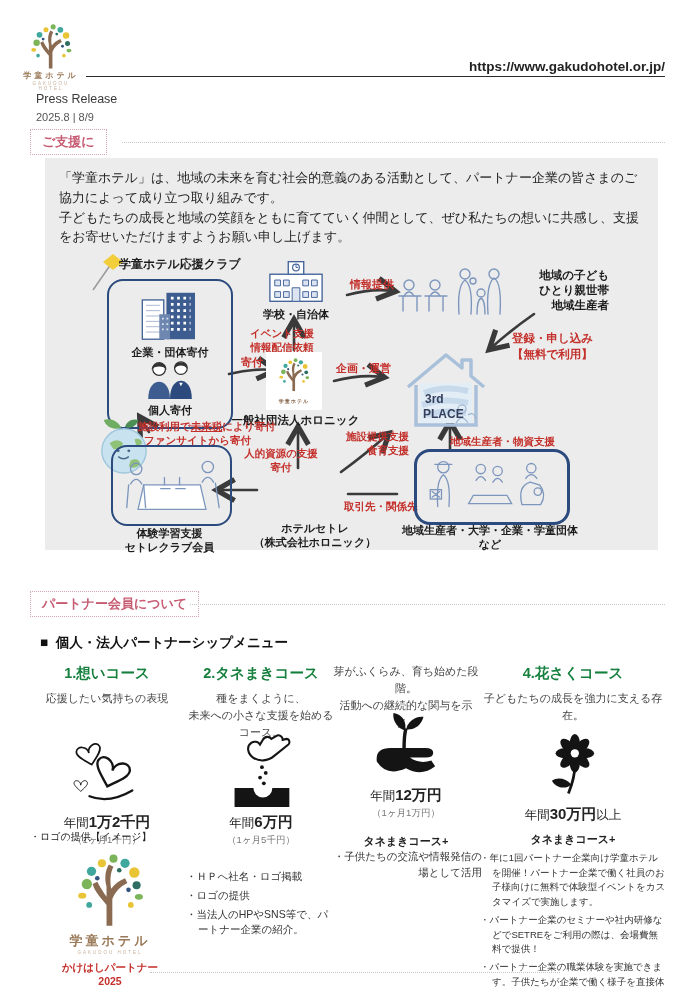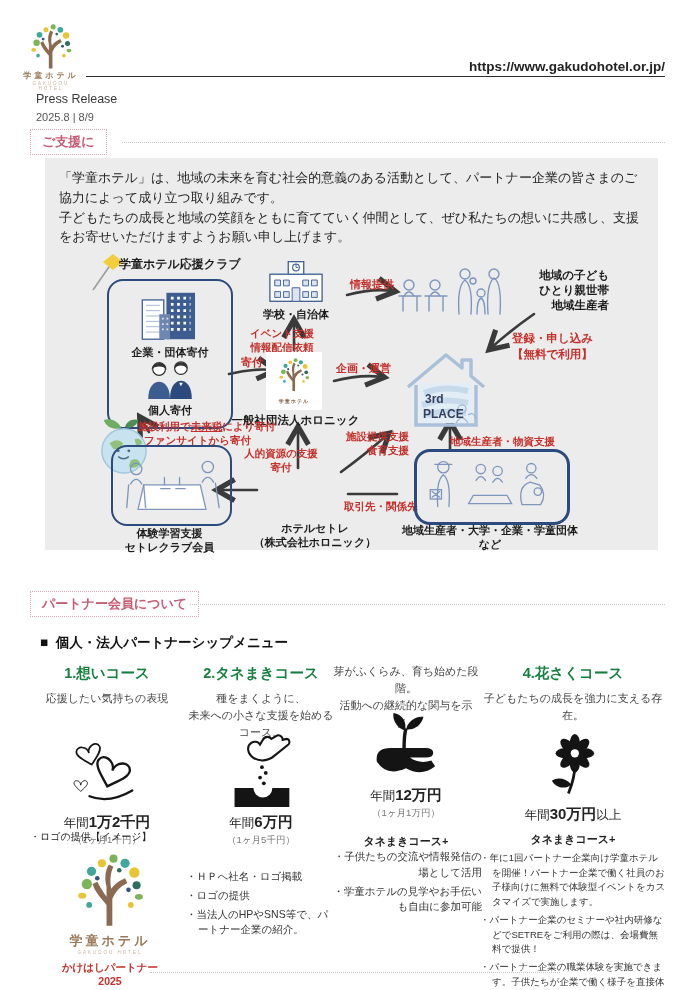--- a/index.html
+++ b/index.html
@@ -379,21 +379,20 @@
     <div class="c-icon">
         <svg width="70" height="74">
           <use href="#sprout"></use>
         </svg>
       </div>
     <div class="c-price"><span class="pre">年間</span><span class="amt">12万円</span><span class="post"></span></div>
     <div class="c-sub">（1ヶ月1万円）</div>
     <div class="c-extra">タネまきコース+</div>
     <ul class="c-bullets" style="margin-top:0;text-align:right;">
       <li>・子供たちの交流や情報発信の場として活用</li>
-      <li>・学童ホテルの見学やお手伝いも自由に参加可能</li>
     </ul>
   </div>
 
   <div class="abs col" style="left:480px;top:664px;width:186px;">
     <div class="c-title">4.花さくコース</div>
     <div class="c-desc">
       <div>子どもたちの成長を強力に支える存在。</div>
     </div>
     <div class="c-icon" style="height:72px;">
         <svg width="66" height="76">

